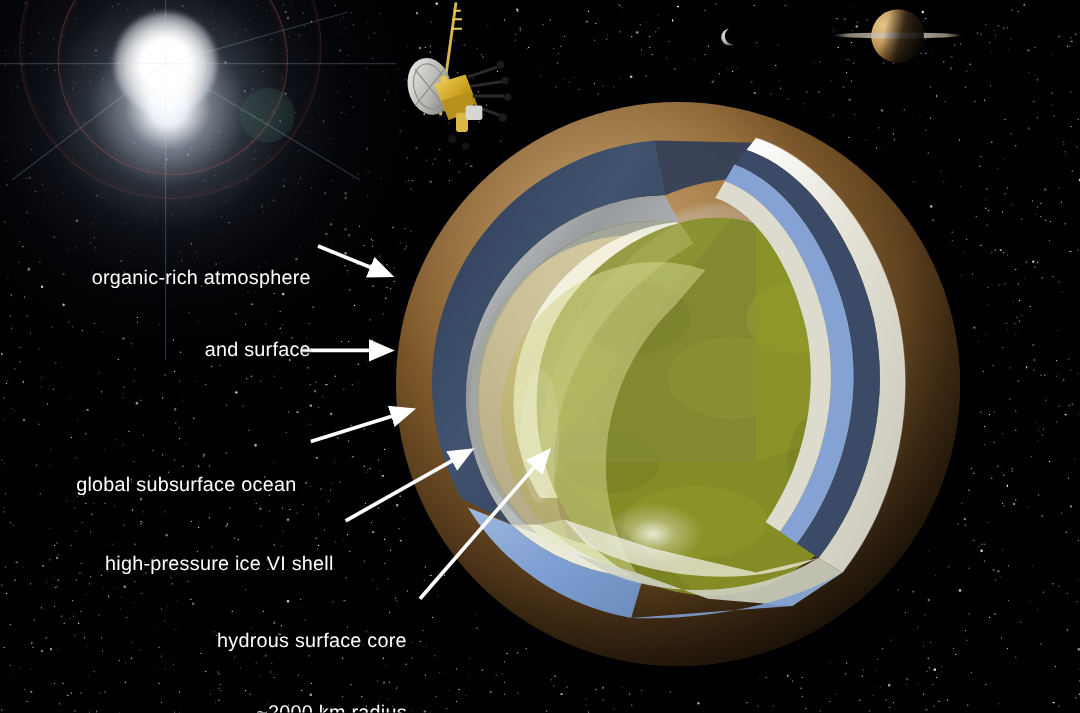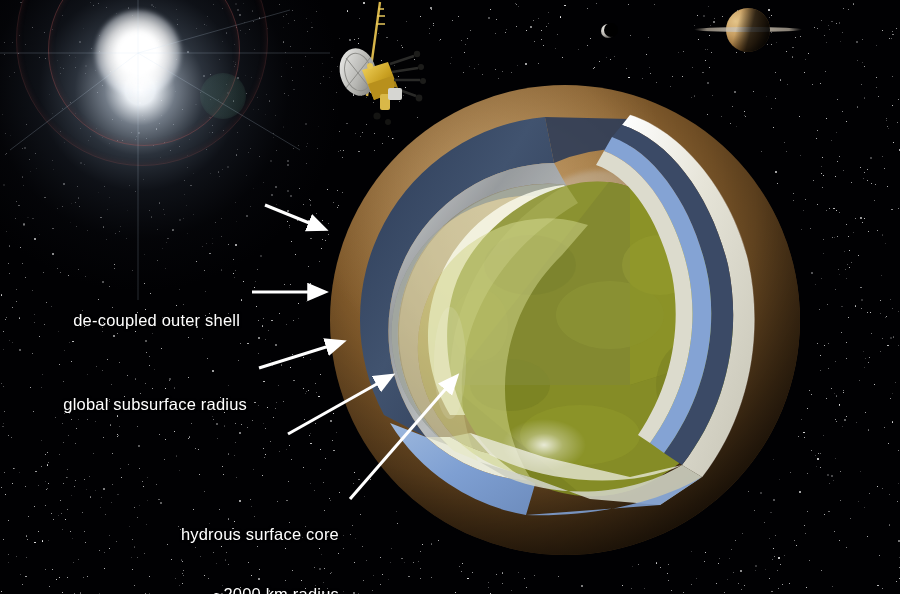--- a/index.html
+++ b/index.html
@@ -1777,29 +1777,35 @@
       </defs>
       <g stroke="#ffffff" stroke-width="3.1" fill="none" marker-end="url(#arrowhead)">
         <line x1="265" y1="205" x2="324" y2="229"></line>
         <line x1="252" y1="292" x2="324" y2="292"></line>
         <line x1="259" y1="368" x2="342" y2="342"></line>
         <line x1="288" y1="434" x2="391" y2="376"></line>
         <line x1="350" y1="499" x2="456" y2="377"></line>
       </g>
     </svg>
 
+    <div class="label right" style="left:26px;top:182px;width:233px;">
+      <div>organic-rich atmosphere</div>
+      <div>and surface</div>
+    </div>
 
     <div class="label right" style="left:30px;top:270px;width:210px;">
-      <div>de-coupled outer shell</div>
     </div>
 
     <div class="label right" style="left:14px;top:354px;width:233px;">
-      <div>global subsurface radius</div>
+      <div>global subsurface ocean</div>
     </div>
 
+    <div class="label right" style="left:28px;top:420px;width:250px;">
+      <div>high-pressure ice VI shell</div>
+    </div>
 
     <div class="label right" style="left:119px;top:484px;width:220px;">
       <div>hydrous surface core</div>
       <div>~2000 km radius</div>
     </div>
 
   </div>
 </div>
 
 </body></html>

